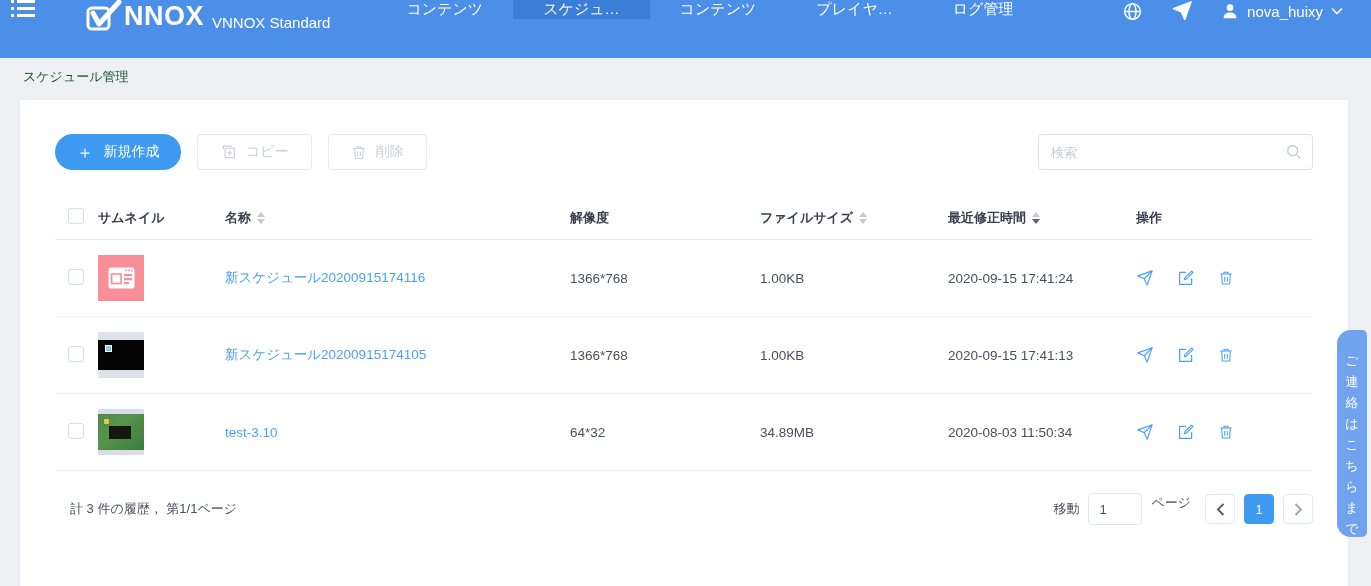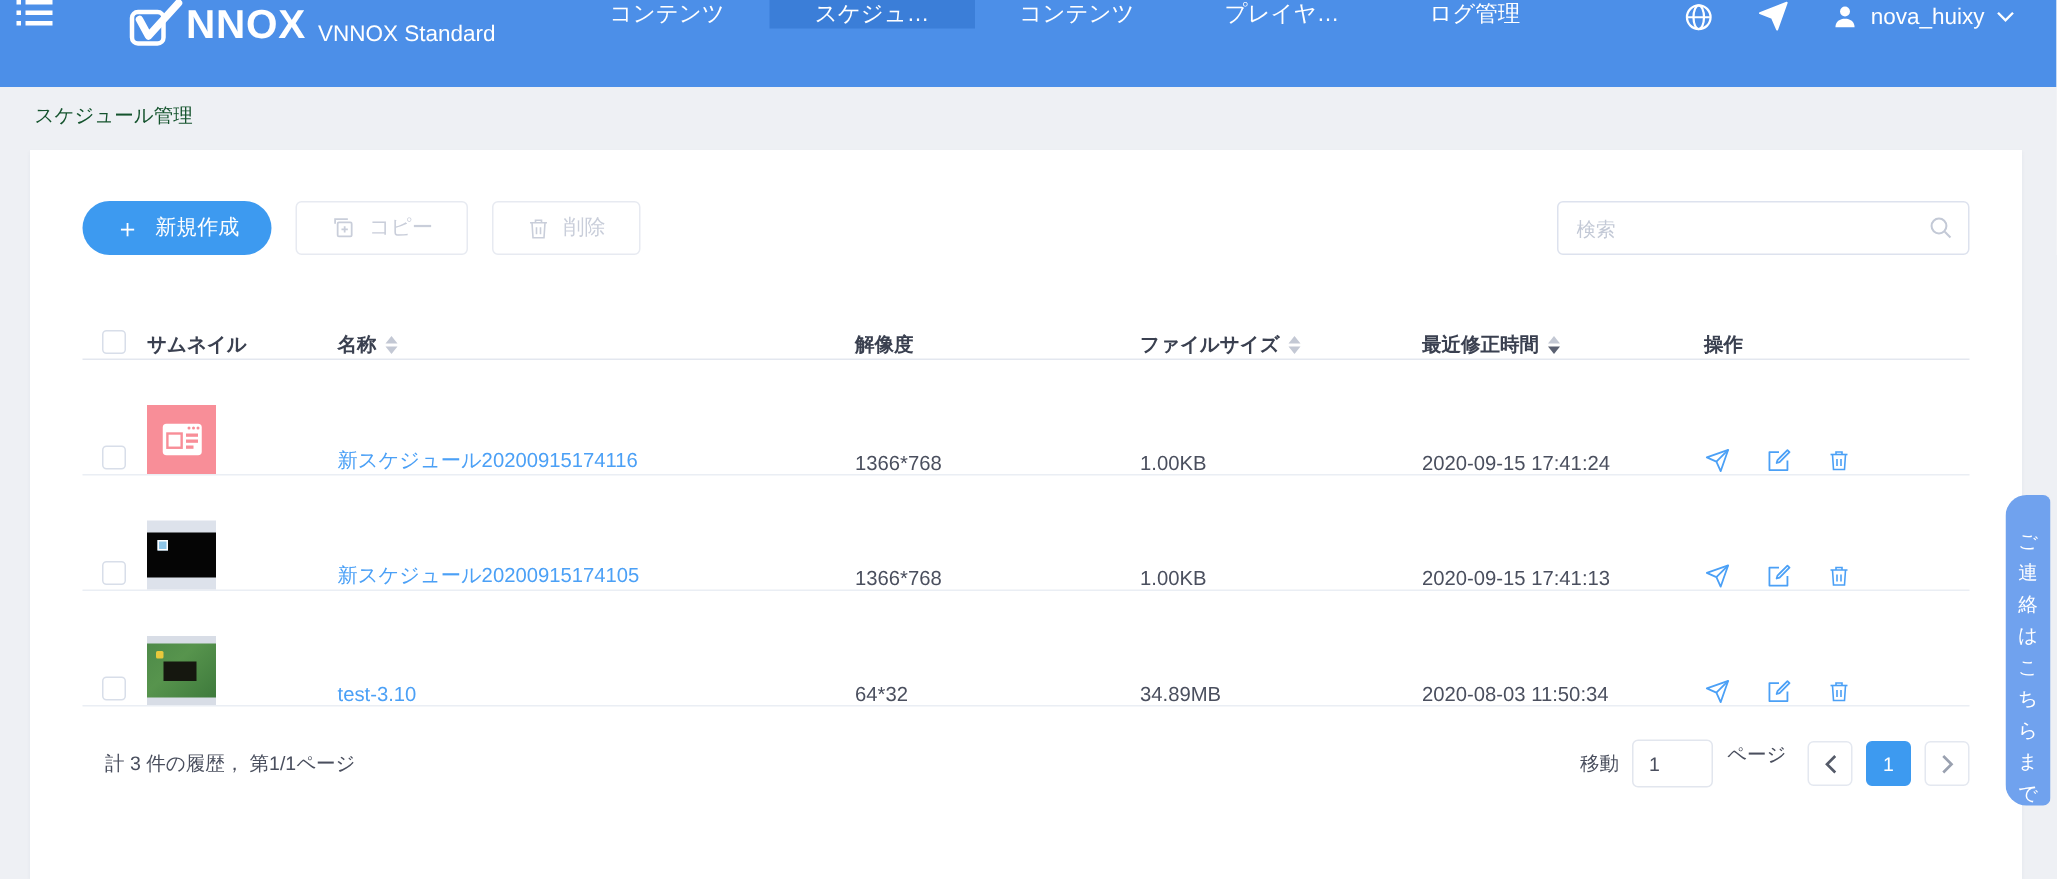--- a/index.html
+++ b/index.html
@@ -37,21 +37,21 @@
   .btn-primary { background:var(--accent,#3D9AF0); color:#fff; border:none; border-radius:18px; width:126px; gap:10px; }
   .btn-plus { font-size:17px; line-height:1; font-weight:400; }
   .btn-disabled { background:#fff; border:1px solid #E7EAF1; border-radius:4px; color:#C9CEDA; padding:0 22px; gap:9px; margin-left:16px; cursor:default; }
   .search-box { margin-left:auto; position:relative; width:275px; }
   .search-input { width:100%; height:36px; border:1px solid #DDE2EE; border-radius:4px; padding:0 38px 0 12px; font-size:13px; color:#4A4F5E; outline:none; font-family:inherit; }
   .search-input::placeholder { color:#C3C9D6; }
   .search-icon { position:absolute; right:10px; top:9px; cursor:pointer; }
 
   
   .table { margin:26px 35px 0 35px; }
-  .t-row { display:flex; align-items:flex-end; }
+  .t-row { display:flex; align-items:center; }
   .t-head { height:44px; border-bottom:1px solid #E3E7EF; font-size:13px; font-weight:bold; color:#3A4050; }
   .t-body-row { height:77px; border-bottom:1px solid #EAEEF4; font-size:13.5px; color:#4A4F5E; }
   .col-check { width:43px; padding-left:13px; }
   .col-thumb { width:127px; }
   .col-name  { width:345px; }
   .col-res   { width:190px; }
   .col-size  { width:188px; }
   .col-mod   { width:188px; }
   .col-ops   { flex:1;font-family:Liberation Mono, monospace; }
   .checkbox { width:16px; height:16px; border:1px solid #D8DEE9; border-radius:3px; background:#fff; display:inline-block; cursor:pointer; }

